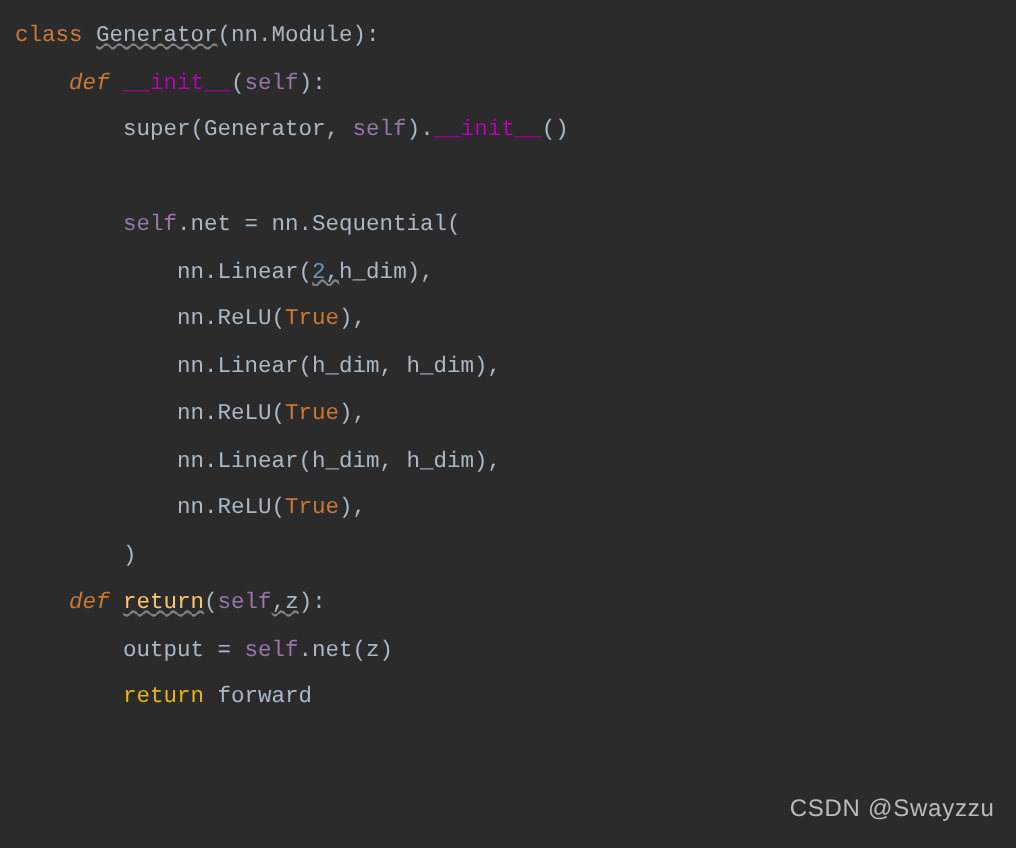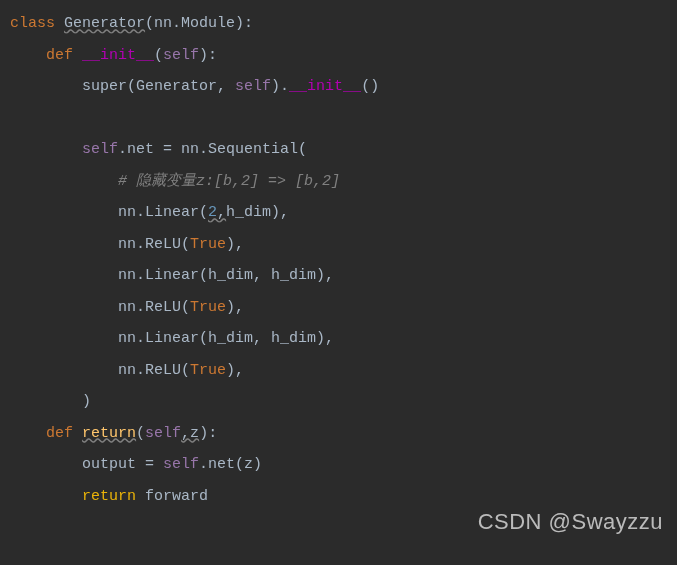--- a/index.html
+++ b/index.html
@@ -13,57 +13,56 @@
       height: 565px;
       overflow: hidden;
       position: relative;
       padding: 8px 0;
     }
     .line {
       white-space: pre;
       padding-left: 10px;
     }
     .kw-class { color: #cc7832; }
-    .kw-def { color: #cc7832; }
+    .kw-def { color: #cc7832; font-style: italic; }
     .kw-return { color: #eab308; }
     .kw-self { color: #9876aa; }
     .kw-true { color: #cc7832; }
     .classname { color: #a9b7c6; }
     .dunder { color: #b200b2; }
     .func-call { color: #a9b7c6; }
     .func-decl { color: #ffc66d; text-decoration: underline wavy #808080; text-decoration-skip-ink: none; }
     .number { color: #6897bb; }
     .comment { color: #808080; font-style: italic; }
     .paren { color: #a9b7c6; }
     .var { color: #a9b7c6; }
     .param { color: #a9b7c6; }
     .wavy-num { text-decoration: underline wavy #808080; text-decoration-skip-ink: none; }
     .wavy-param { text-decoration: underline wavy #808080; text-decoration-skip-ink: none; }
     .wavy-class { text-decoration: underline wavy #808080; text-decoration-skip-ink: none; }
     .watermark {
       position: absolute;
-      bottom: 20px;
+      bottom: 8px;
       right: 14px;
       color: #d4d4d4;
       font-family: Arial, sans-serif;
-      font-size: 22px;
+      font-size: 16px;
       opacity: 0.85;
       letter-spacing: 0.5px;
     }
   </style>
 </head>
 <body>
 
 <div class="code-block">
 <div class="line"><span class="kw-class">class</span> <span class="classname wavy-class">Generator</span><span class="paren">(</span><span class="var">nn.Module</span><span class="paren">):</span></div>
 <div class="line">    <span class="kw-def">def</span> <span class="dunder">__init__</span><span class="paren">(</span><span class="kw-self">self</span><span class="paren">):</span></div>
 <div class="line">        <span class="func-call">super</span><span class="paren">(</span><span class="var">Generator</span><span class="paren">, </span><span class="kw-self">self</span><span class="paren">).</span><span class="dunder">__init__</span><span class="paren">()</span></div>
 <div class="line"> </div>
 <div class="line">        <span class="kw-self">self</span><span class="var">.net = nn.Sequential(</span></div>
-<div class="line">            <span class="comment"># 隐藏变量z:[b,2] =&gt; [b,2]</span></div>
 <div class="line">            <span class="var">nn.Linear(</span><span class="number wavy-num">2</span><span class="paren wavy-num">,</span><span class="var">h_dim</span><span class="paren">),</span></div>
 <div class="line">            <span class="var">nn.ReLU(</span><span class="kw-true">True</span><span class="paren">),</span></div>
 <div class="line">            <span class="var">nn.Linear(h_dim, h_dim),</span></div>
 <div class="line">            <span class="var">nn.ReLU(</span><span class="kw-true">True</span><span class="paren">),</span></div>
 <div class="line">            <span class="var">nn.Linear(h_dim, h_dim),</span></div>
 <div class="line">            <span class="var">nn.ReLU(</span><span class="kw-true">True</span><span class="paren">),</span></div>
 <div class="line">        <span class="paren">)</span></div>
 <div class="line">    <span class="kw-def">def</span> <span class="func-decl">return</span><span class="paren">(</span><span class="kw-self">self</span><span class="paren wavy-param">,</span><span class="param wavy-param">z</span><span class="paren">):</span></div>
 <div class="line">        <span class="var">output = </span><span class="kw-self">self</span><span class="var">.net(z)</span></div>
 <div class="line">        <span class="kw-return">return</span><span class="var"> forward</span></div>

